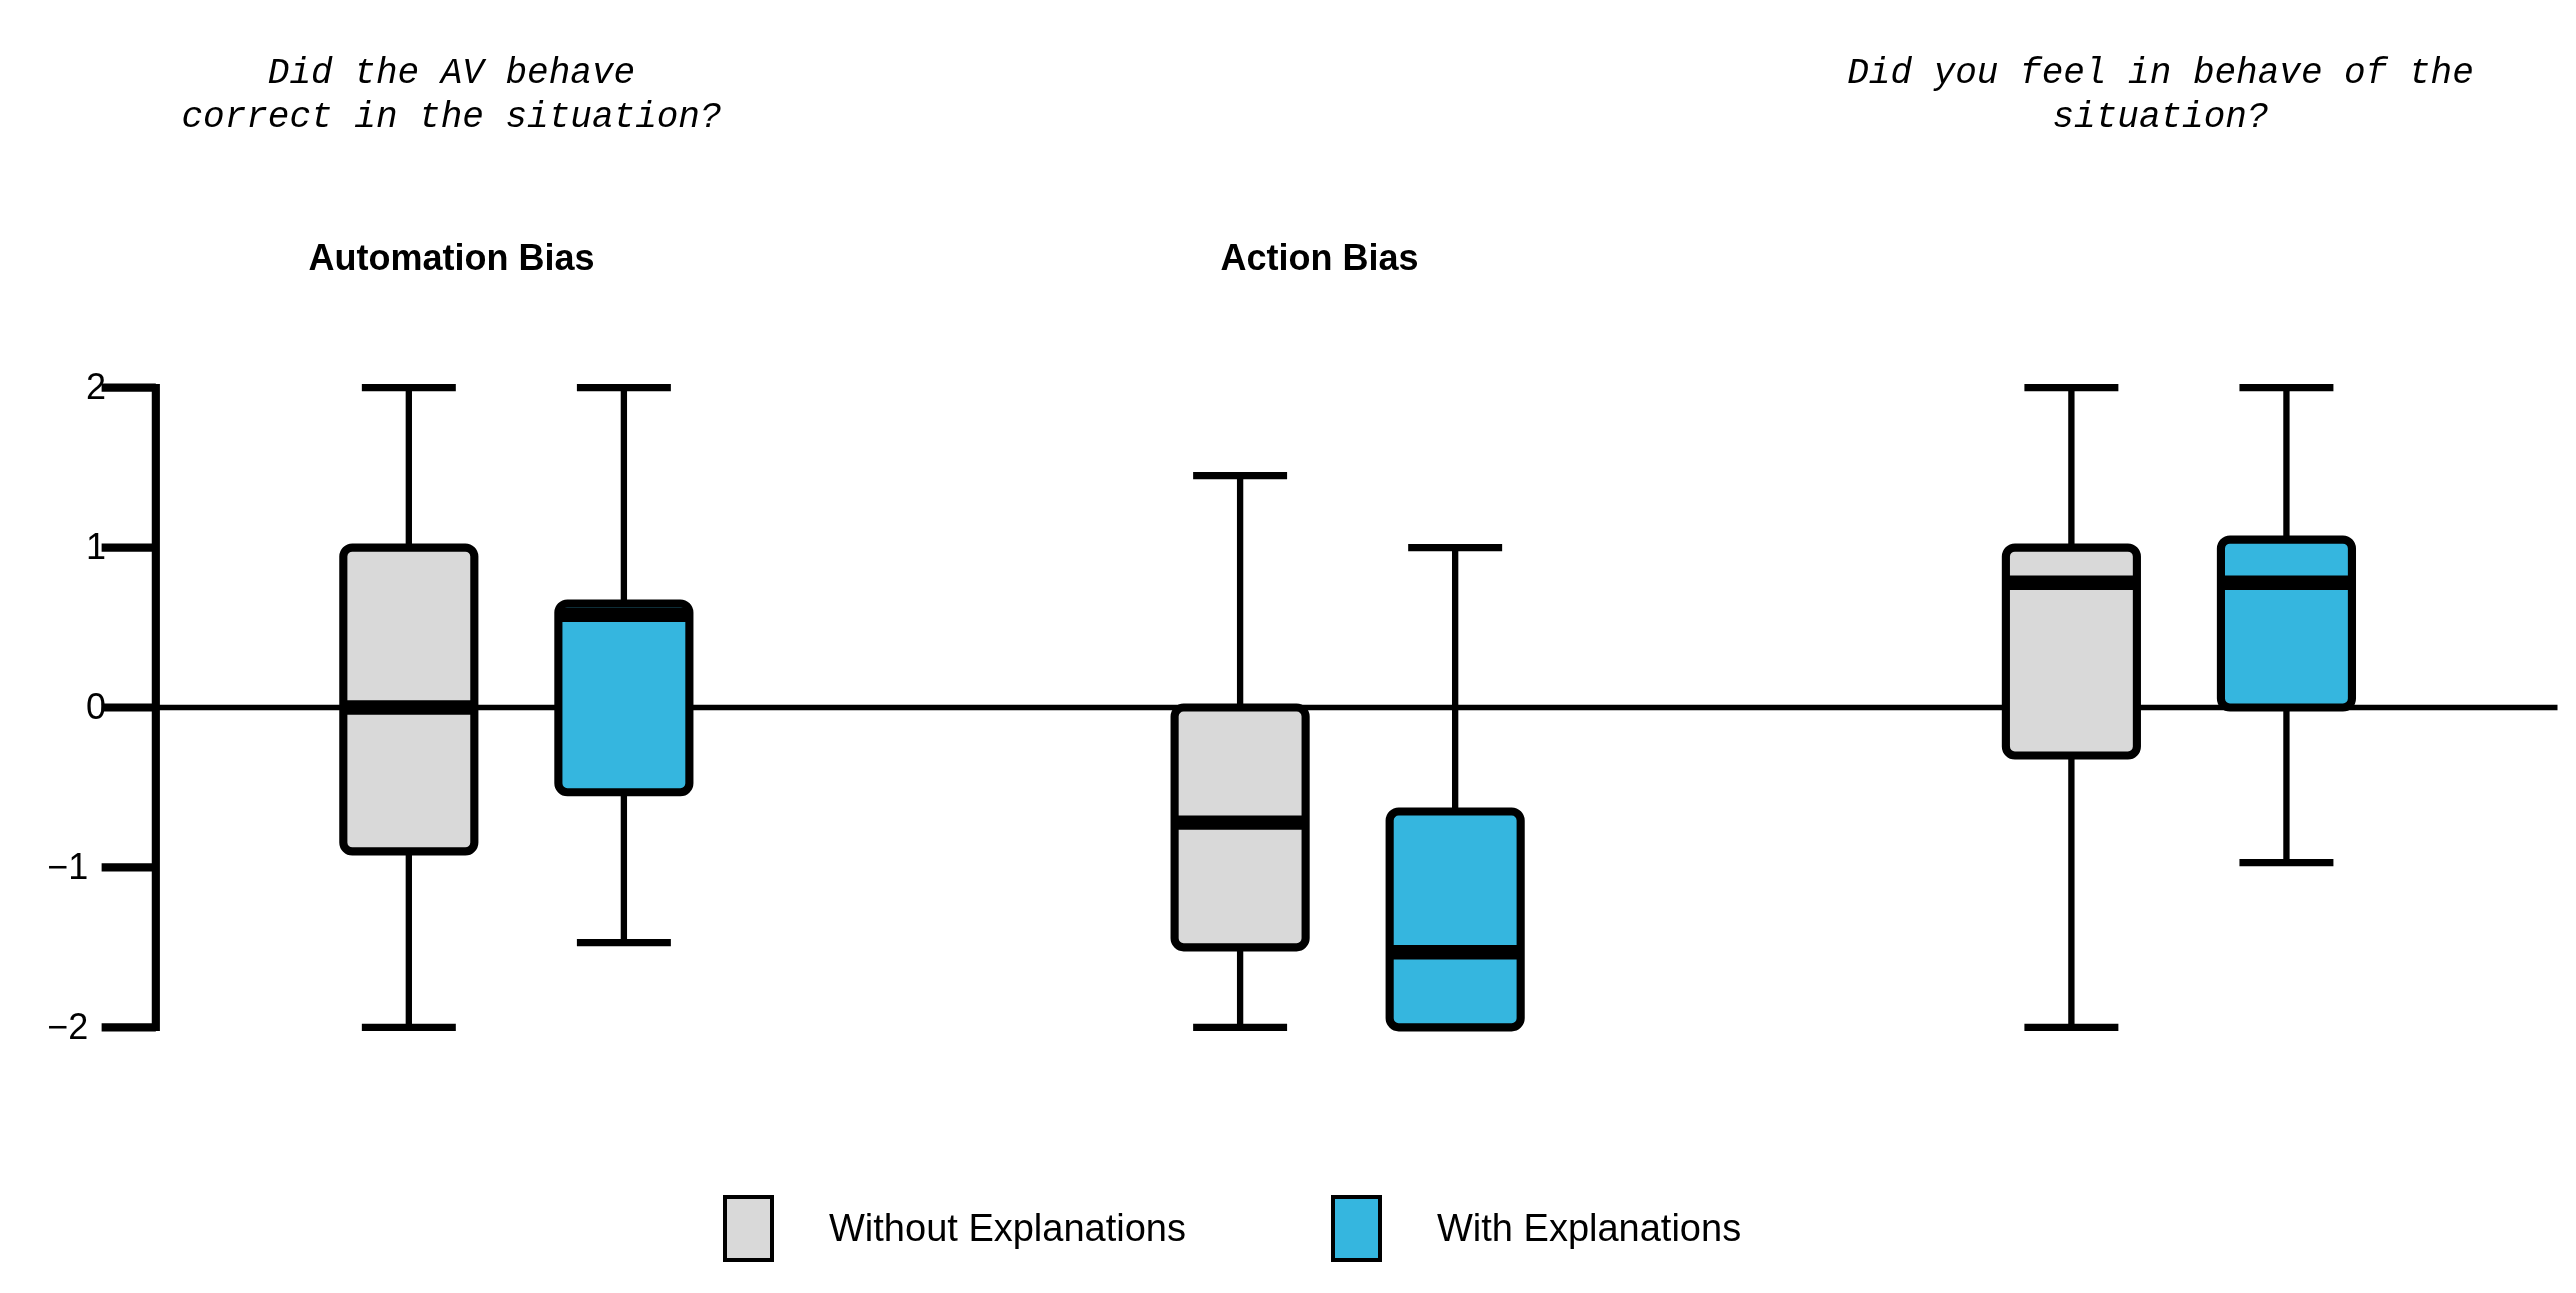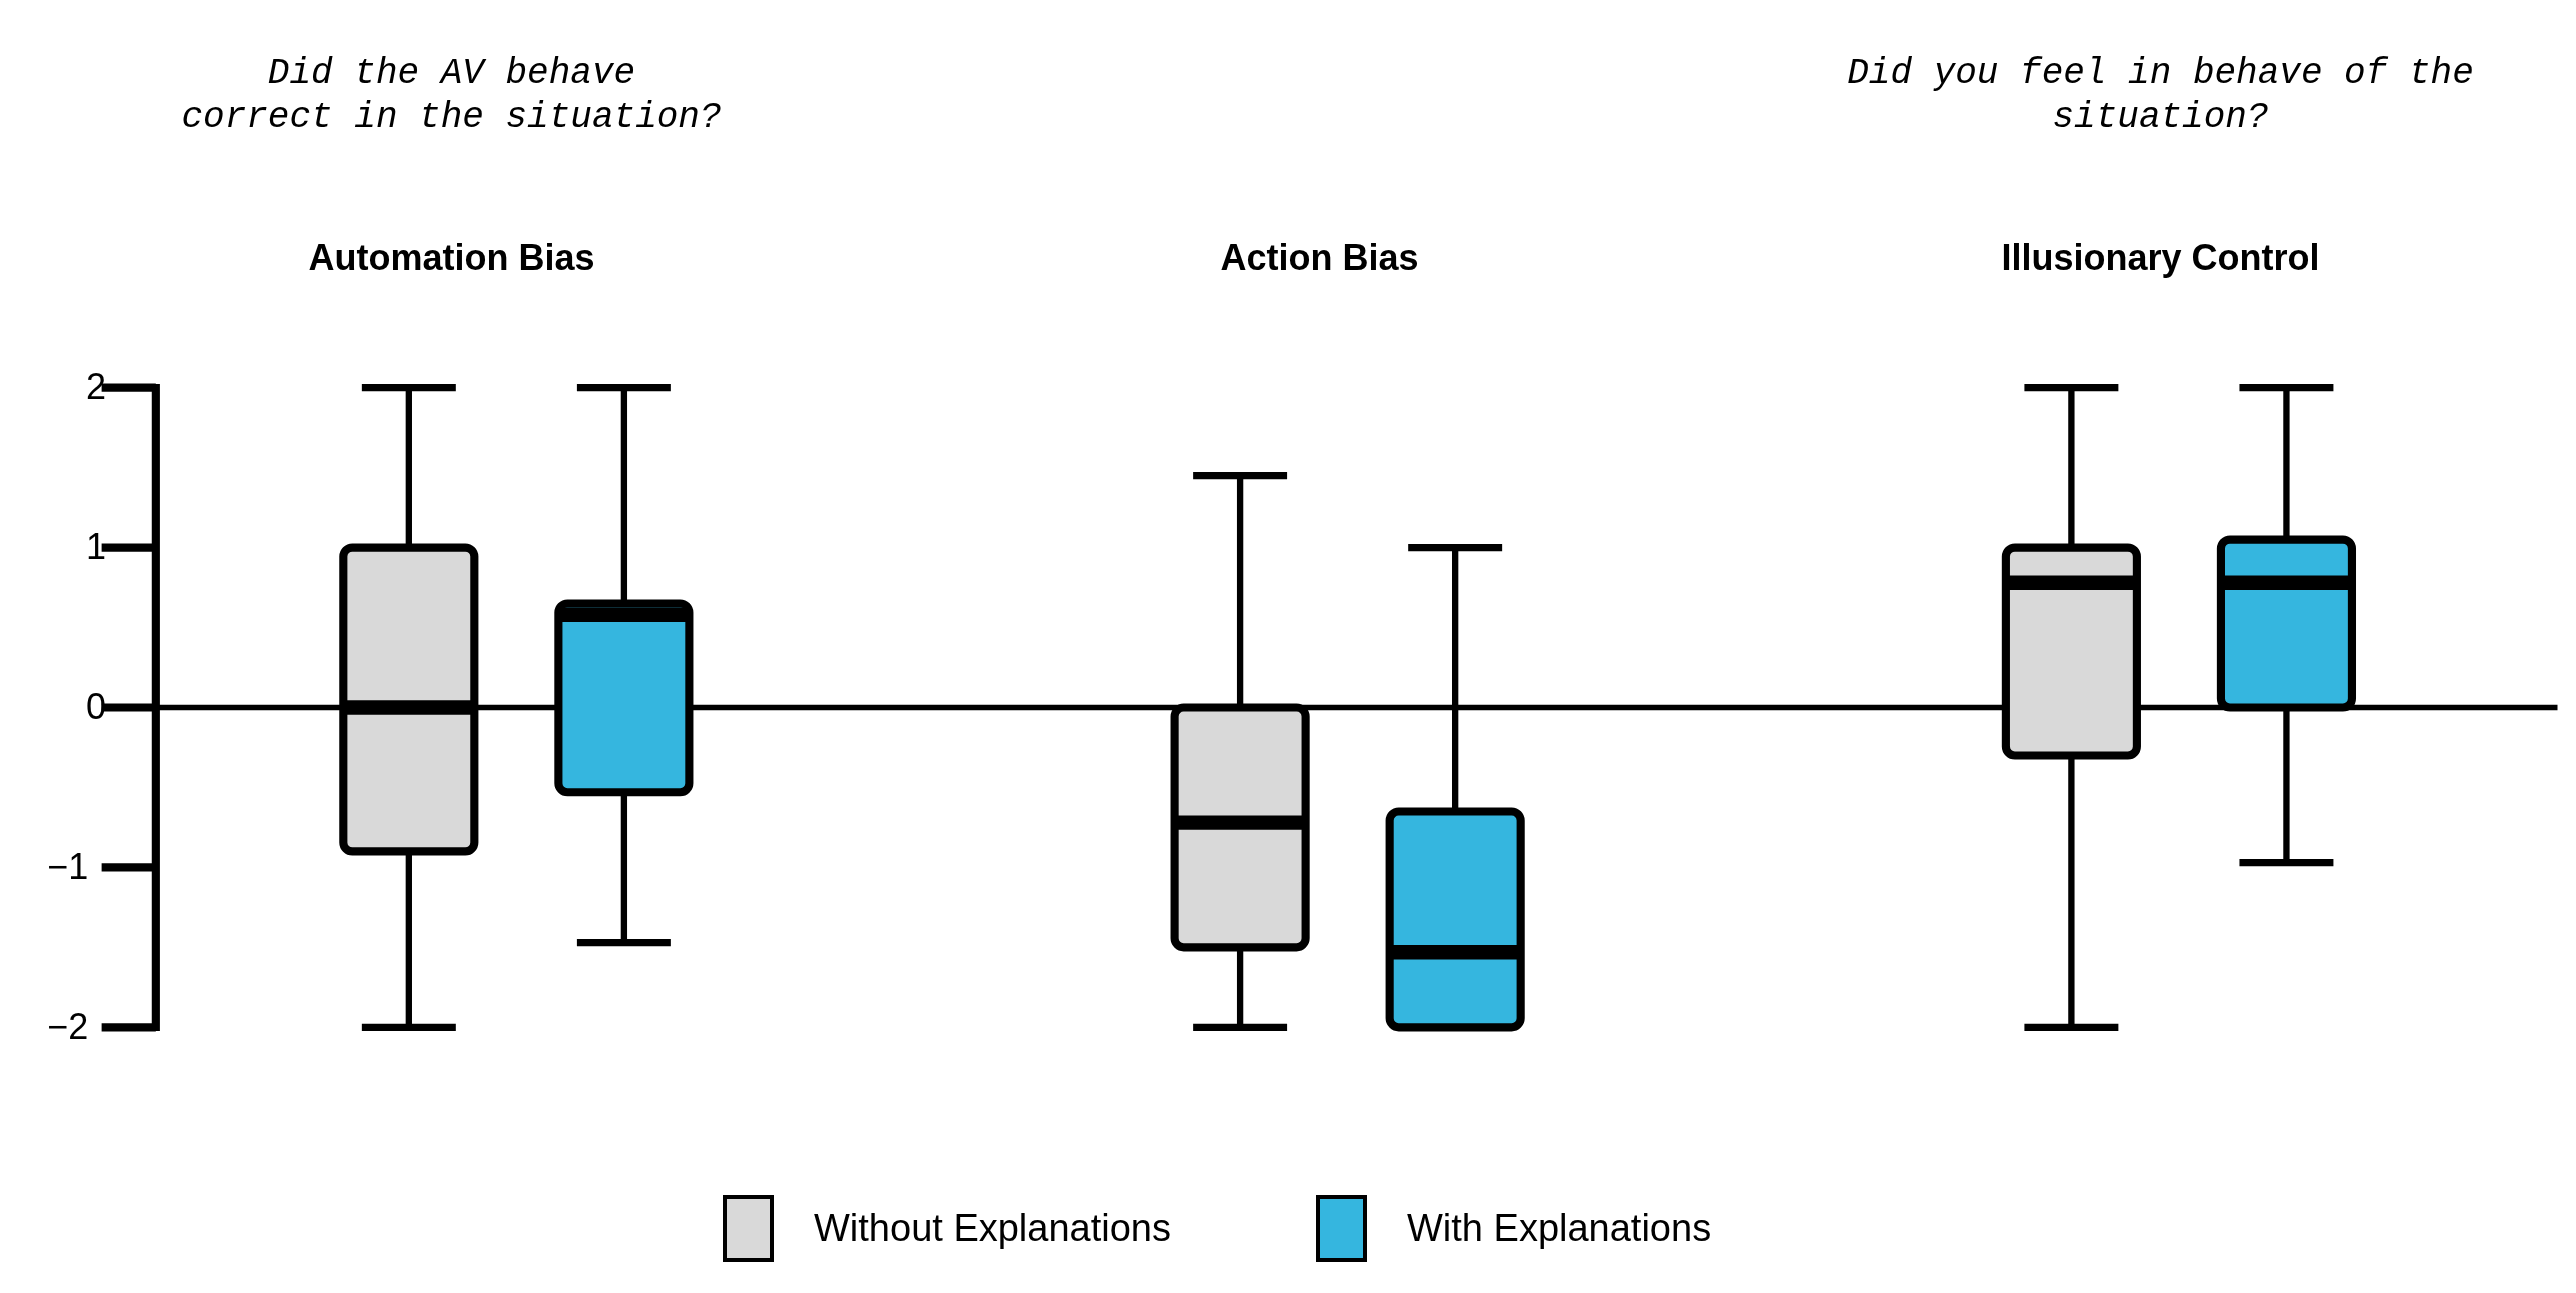--- a/index.html
+++ b/index.html
@@ -17,36 +17,35 @@
     width:81px;line-height:1;
   }
   .svg-layer{position:absolute;left:0;top:0;}
   .legend{
     position:absolute;display:flex;align-items:center;gap:0;
   }
   .legend-item{display:flex;align-items:center;}
   .legend-swatch{
     width:51px;height:67px;border:4.5px solid #000;box-sizing:border-box;
   }
-  .legend-label{font-size:38px;color:#000;margin-left:40px;white-space:nowrap;}
+  .legend-label{font-size:38px;color:#000;margin-left:55px;white-space:nowrap;}
   .legend-gap{width:145px;}
 </style>
 </head>
 <body>
 
 <div id="root">
 
   <div class="panel-title-q" style="left:108px;top:52px;width:687px;">Did the AV behave
 correct in the situation?</div>
   <div class="panel-title-q" style="left:1808px;top:52px;width:705px;">Did you feel in behave of the
 situation?</div>
 
   <div class="panel-title-b" style="left:976px;top:237px;width:687px;">Action Bias</div>
   <div class="panel-title-b" style="left:108px;top:237px;width:687px;">Automation Bias</div>
-  <div class="panel-title-b" style="left:1808px;top:237px;width:705px;">Illusionary Control</div>
 
   <div class="axis-label" style="left:25px;top:369px;">2</div>
   <div class="axis-label" style="left:25px;top:529px;">1</div>
   <div class="axis-label" style="left:25px;top:689px;">0</div>
   <div class="axis-label" style="left:7.2px;top:849px;">−1</div>
   <div class="axis-label" style="left:7.2px;top:1009px;">−2</div>
 
   <svg class="svg-layer" id="plot-svg" width="2576" height="1293" viewBox="0 0 2850 1431">
       <line x1="172" y1="425" x2="172" y2="1141" stroke="#000" stroke-width="9"></line>
       <line x1="112" y1="429" x2="172" y2="429" stroke="#000" stroke-width="9"></line>

